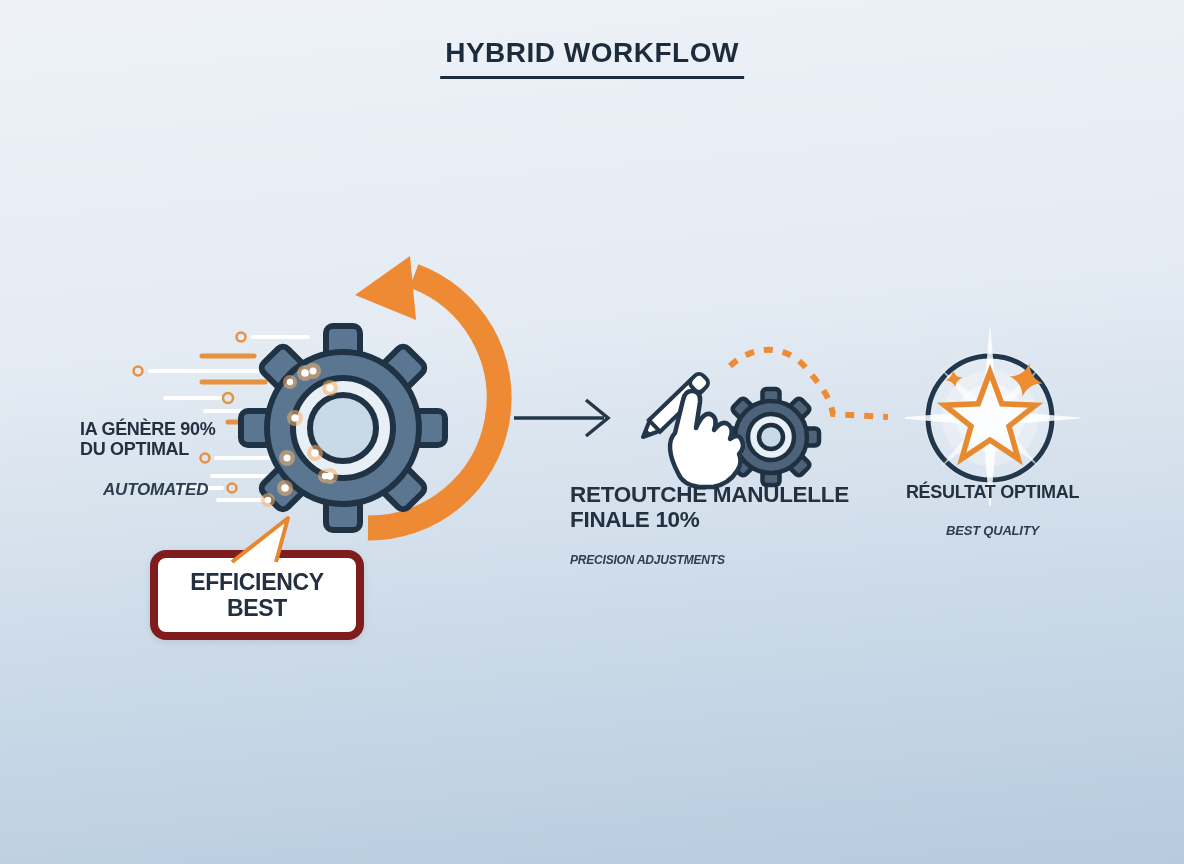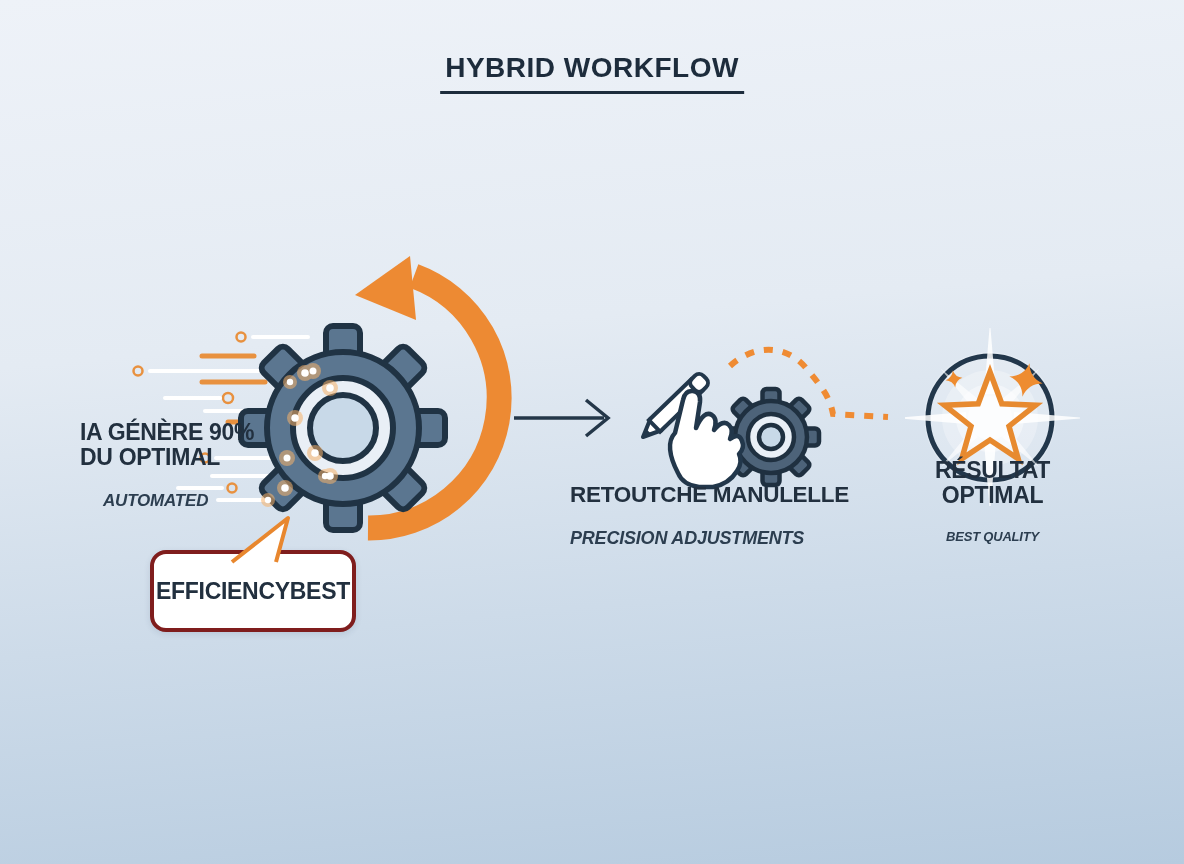--- a/index.html
+++ b/index.html
@@ -4,38 +4,38 @@
 <style>
   html,body{margin:0;padding:0;}
   body{
     width:1184px;height:864px;position:relative;overflow:hidden;
     font-family:"Liberation Sans",sans-serif;
     background:linear-gradient(175deg,#eef2f8 0%,#e4ebf3 38%,#cddbe9 68%,#b6cbdf 100%);
     color:#22303f;
   }
   .abs{position:absolute;}
   .page-title{
-    top:52px;left:50%;transform:translateX(-50%);
+    top:37px;left:50%;transform:translateX(-50%);
     font-size:28px;font-weight:700;letter-spacing:.5px;
     color:#1d2c3c;border-bottom:3.5px solid #1d2c3c;padding:0 5px 7px 5px;
     white-space:nowrap;
   }
-  .stage-heading{font-size:23px;font-weight:700;line-height:1.1;letter-spacing:-.3px;color:#22303f;}
+  .stage-heading{font-size:18px;font-weight:700;line-height:1.1;letter-spacing:-.3px;color:#22303f;}
   .stage-sub{font-size:17px;font-weight:700;letter-spacing:-.2px;color:#2c3e50;margin-top:20px;font-style:italic;}
   .ai-text{top:420px;left:80px;}
   .ai-text .stage-sub{margin-left:23px;font-size:17px;}
   .manual-text{top:483px;left:570px;}
   .manual-text .stage-heading{font-size:22.5px;}
-  .manual-text .stage-sub{font-size:18px;}
-  .result-text{top:458px;left:885px;width:215px;text-align:center;}
+  .manual-text .stage-sub{font-size:12px;}
+  .result-text{top:483px;left:885px;width:215px;text-align:center;}
   .result-text .stage-sub{font-size:13px;}
   .callout{
     top:550px;left:150px;width:198px;height:74px;
-    background:#ffffff;border:4px solid #7f1d1d;border-radius:16px;
-    display:flex;flex-direction:row;align-items:center;justify-content:center;
+    background:#ffffff;border:8px solid #7f1d1d;border-radius:16px;
+    display:flex;flex-direction:column;align-items:center;justify-content:center;
     z-index:4;box-shadow:0 2px 6px rgba(40,60,90,.12);
   }
   .callout .line{font-size:23px;font-weight:700;letter-spacing:-.3px;color:#22303f;line-height:1.15;}
   .callout-tail{top:512px;left:222px;z-index:5;}
   svg{display:block;}
 </style>
 </head>
 <body>
 
 <div class="abs page-title">HYBRID WORKFLOW</div>
@@ -160,20 +160,21 @@
     <rect x="70" y="-8" width="16" height="16" rx="6" fill="#ffffff" stroke="#22374b" stroke-width="4"></rect>
   </g>
 
   <path d="M 58 133 C 49 116 47 101 55 93 L 63 60 Q 65 50 73 51 Q 81 52 80 62 L 76 88
            Q 84 70 92 75 Q 98 79 94 90 Q 103 79 109 85 Q 114 90 110 99 Q 119 92 122 101
            Q 125 108 119 114 Q 123 122 117 131 Q 109 144 93 147 L 79 147 Q 63 145 58 133 Z" fill="#ffffff" stroke="#22374b" stroke-width="4.5" stroke-linejoin="round"></path>
 </svg>
 
 <div class="abs manual-text">
   <div class="stage-heading">RETOUTCHE MANULELLE</div>
+  <div class="stage-heading">FINALE 10%</div>
   <div class="stage-sub">PRECISION ADJUSTMENTS</div>
 </div>
 
 <svg class="abs" style="left:905px;top:328px;" width="175" height="178" viewBox="0 0 175 178">
 
   <g fill="#ffffff">
     <circle cx="85" cy="90" r="66" opacity="0.18"></circle>
     <circle cx="85" cy="90" r="48" opacity="0.28"></circle>
     <circle cx="85" cy="90" r="34" opacity="0.4"></circle>
     <circle cx="85" cy="90" r="22" opacity="0.55"></circle>

